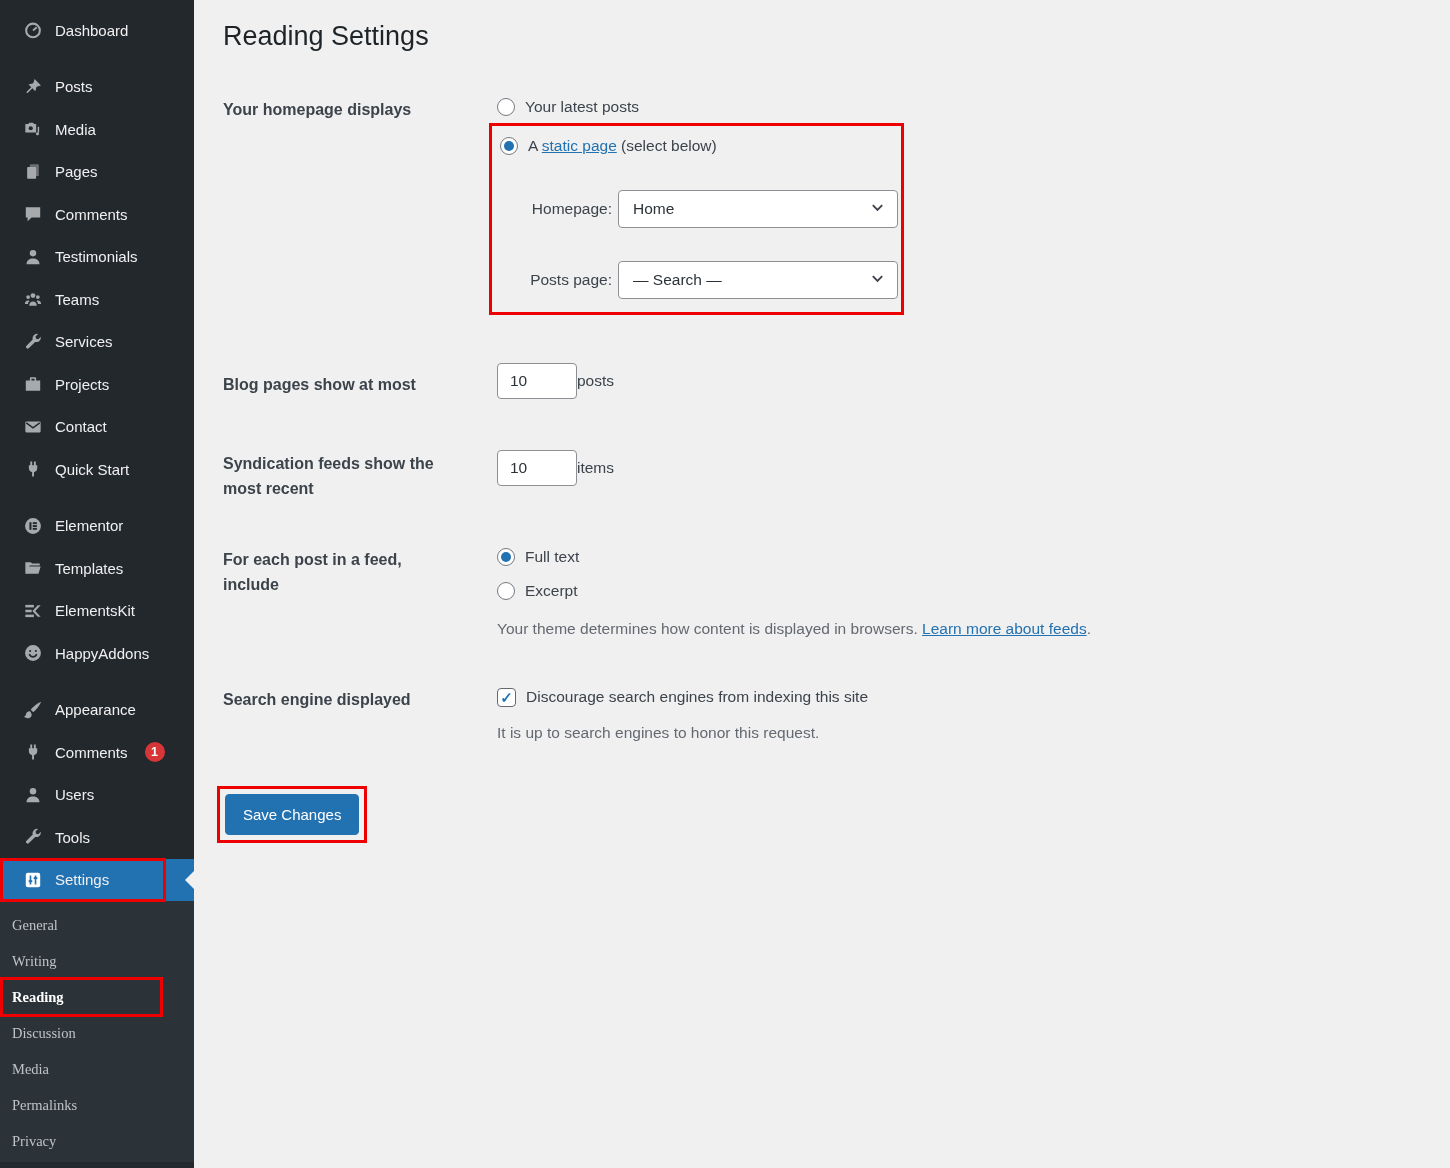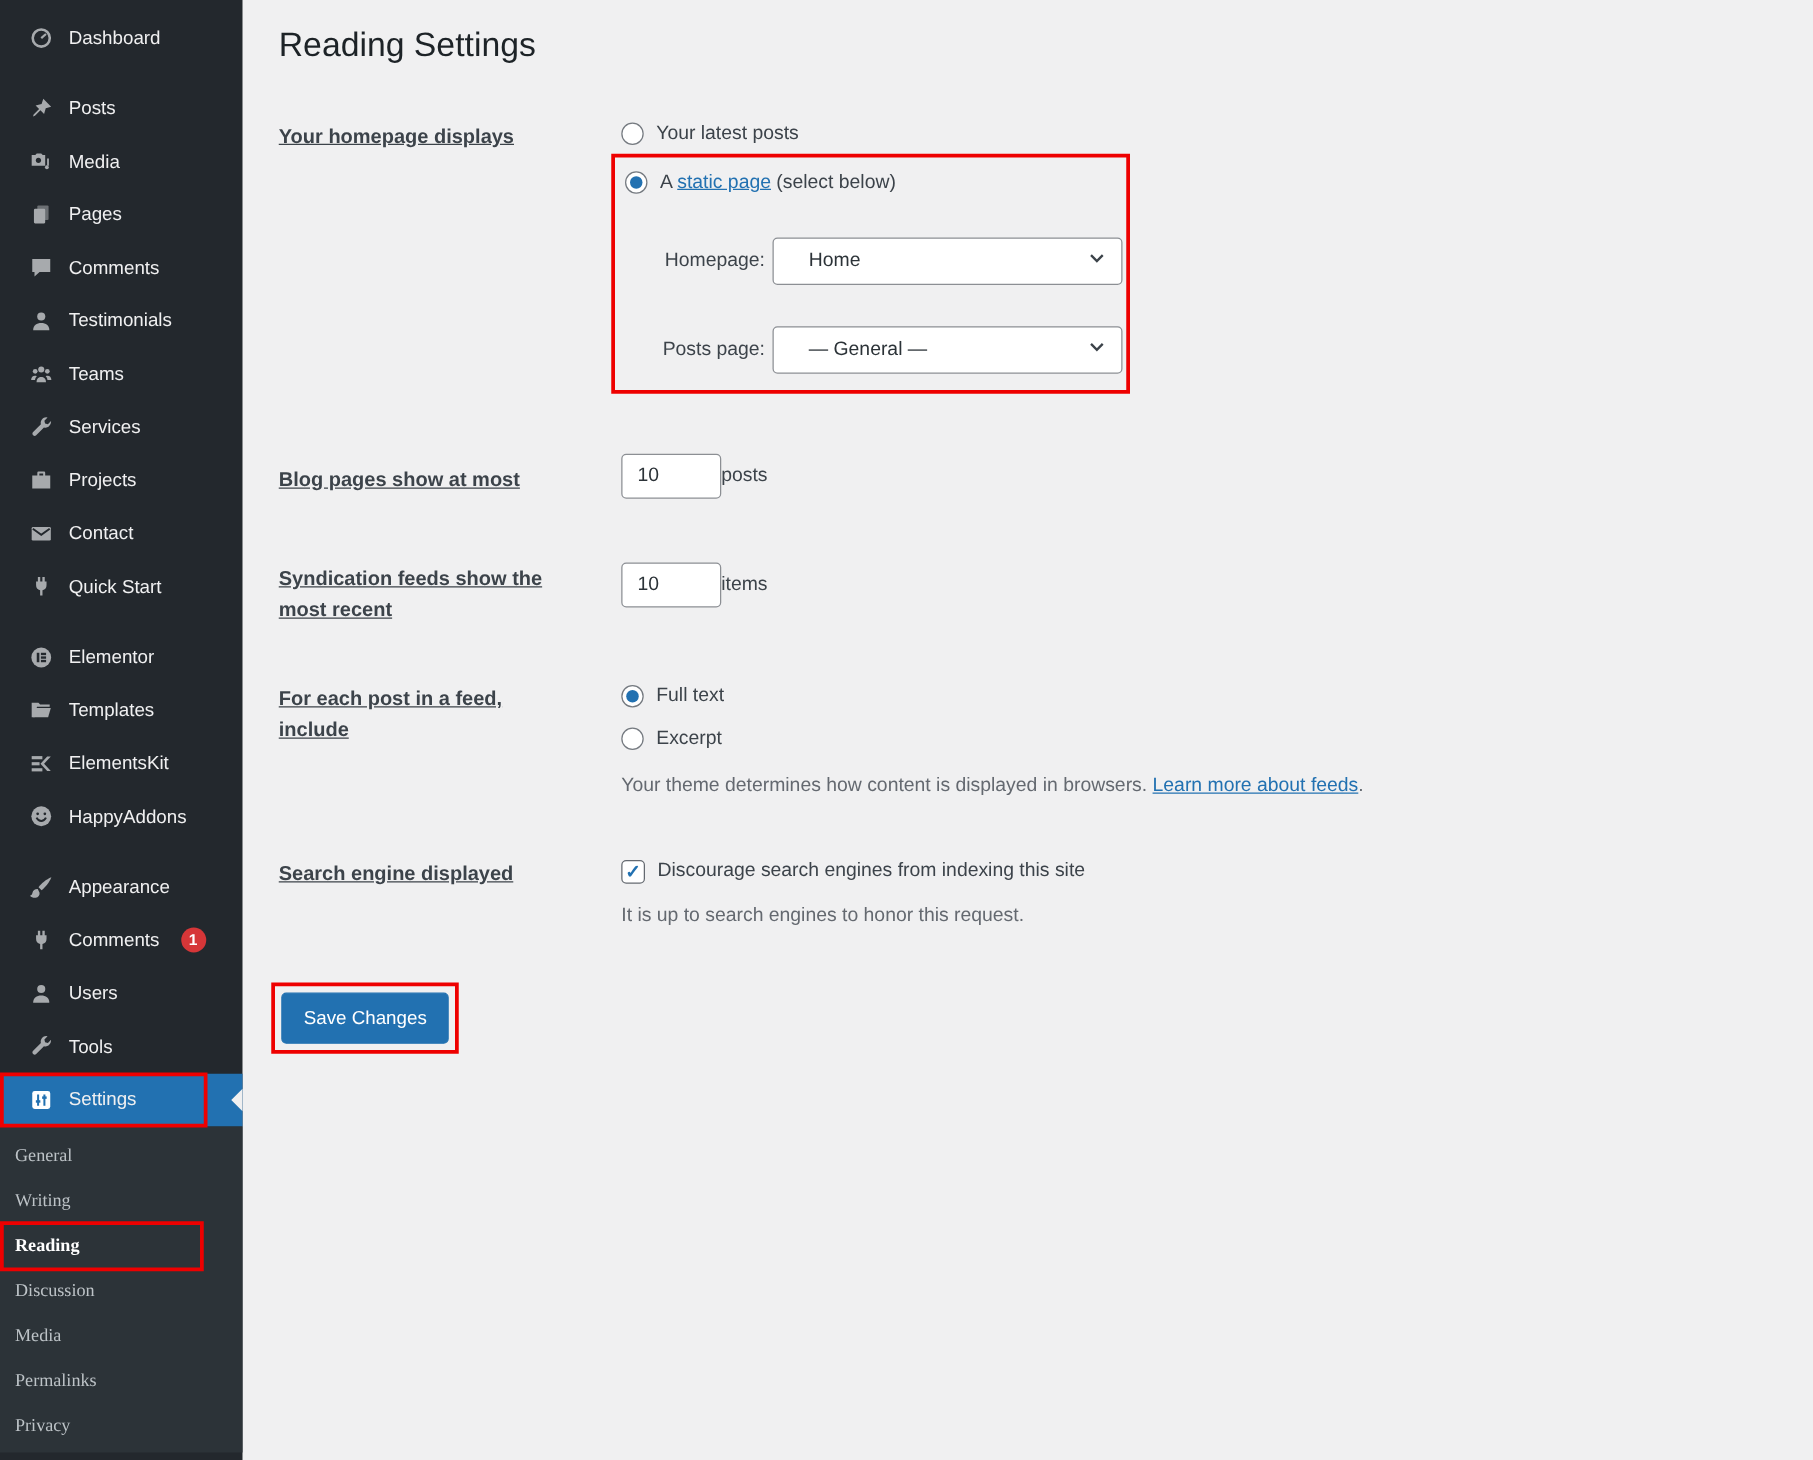--- a/index.html
+++ b/index.html
@@ -50,42 +50,42 @@
   .frame-reading {
     position:absolute; left:0; top:-2px; width:163px; height:40px;
     border:3px solid #ee0000; pointer-events:none; z-index:4;
   }
 
   
   .content { margin-left:194px; padding:20px 40px 0 29px; }
   h1 { font-size:27px; font-weight:500; color:#1d2327; line-height:32px; }
   .form { margin-top:44px; }
   .frow { display:grid; grid-template-columns:274px 1fr; }
-  .fth { font-size:16px; font-weight:600; color:#3c434a; line-height:25px; padding-top:1px;text-decoration:underline; }
+  .fth { font-size:16px; font-weight:600; color:#3c434a; line-height:25px; padding-top:1px; }
 
   .radio-row { display:flex; align-items:center; gap:10px; font-size:15.5px; color:#3c434a; height:22px; }
   .radio {
     width:18px; height:18px; border-radius:50%; border:1.5px solid #757a80;
     background:#fff; position:relative; flex:0 0 18px; cursor:pointer;
   }
   .radio.on::after { content:""; position:absolute; inset:3px; border-radius:50%; background:#2271b1; }
 
   a { color:#2271b1; text-decoration:underline; cursor:pointer; }
 
   .static-box {
     border:3px solid #ee0000; width:415px; margin:5px 0 0 -8px;
     padding:9px 0 13px 8px;
   }
   .select-row { display:flex; align-items:center; margin-top:33px; }
   .select-row:first-of-type { margin-top:30px; }
   .sel-label { width:112px; text-align:right; margin-right:6px; font-size:15.5px; color:#3c434a; }
   .mock-select {
     width:280px; height:38px; border:1px solid #8c8f94; border-radius:4px;
     background:#fff; display:flex; align-items:center; justify-content:space-between;
-    padding:0 12px 0 28px; font-size:15.5px; color:#2c3338; cursor:pointer;
+    padding:0 12px 0 14px; font-size:15.5px; color:#2c3338; cursor:pointer;
   }
 
   .num-input {
     width:80px; height:36px; border:1px solid #8c8f94; border-radius:4px;
     padding:0 0 0 12px; font-size:15.5px; color:#2c3338; background:#fff;
     font-family:"Liberation Sans", sans-serif;
   }
   .unit-row { display:flex; align-items:center; font-size:15.5px; }
 
   .note { font-size:15.5px; color:#646970; }
@@ -389,21 +389,21 @@
               <span>Home</span>
               <span><svg width="15" height="15" viewBox="0 0 16 16">
                     <path d="M3 5.5l5 5 5-5" fill="none" stroke="#3c434a" stroke-width="2"></path>
                   </svg></span>
             </div>
           </div>
 
           <div class="select-row">
             <span class="sel-label">Posts page:</span>
             <div class="mock-select">
-              <span>— General —</span>
+              <span>— Search —</span>
               <span><svg width="15" height="15" viewBox="0 0 16 16">
                     <path d="M3 5.5l5 5 5-5" fill="none" stroke="#3c434a" stroke-width="2"></path>
                   </svg></span>
             </div>
           </div>
         </div>
       </div>
     </div>
 
     <div class="frow row-blog">

